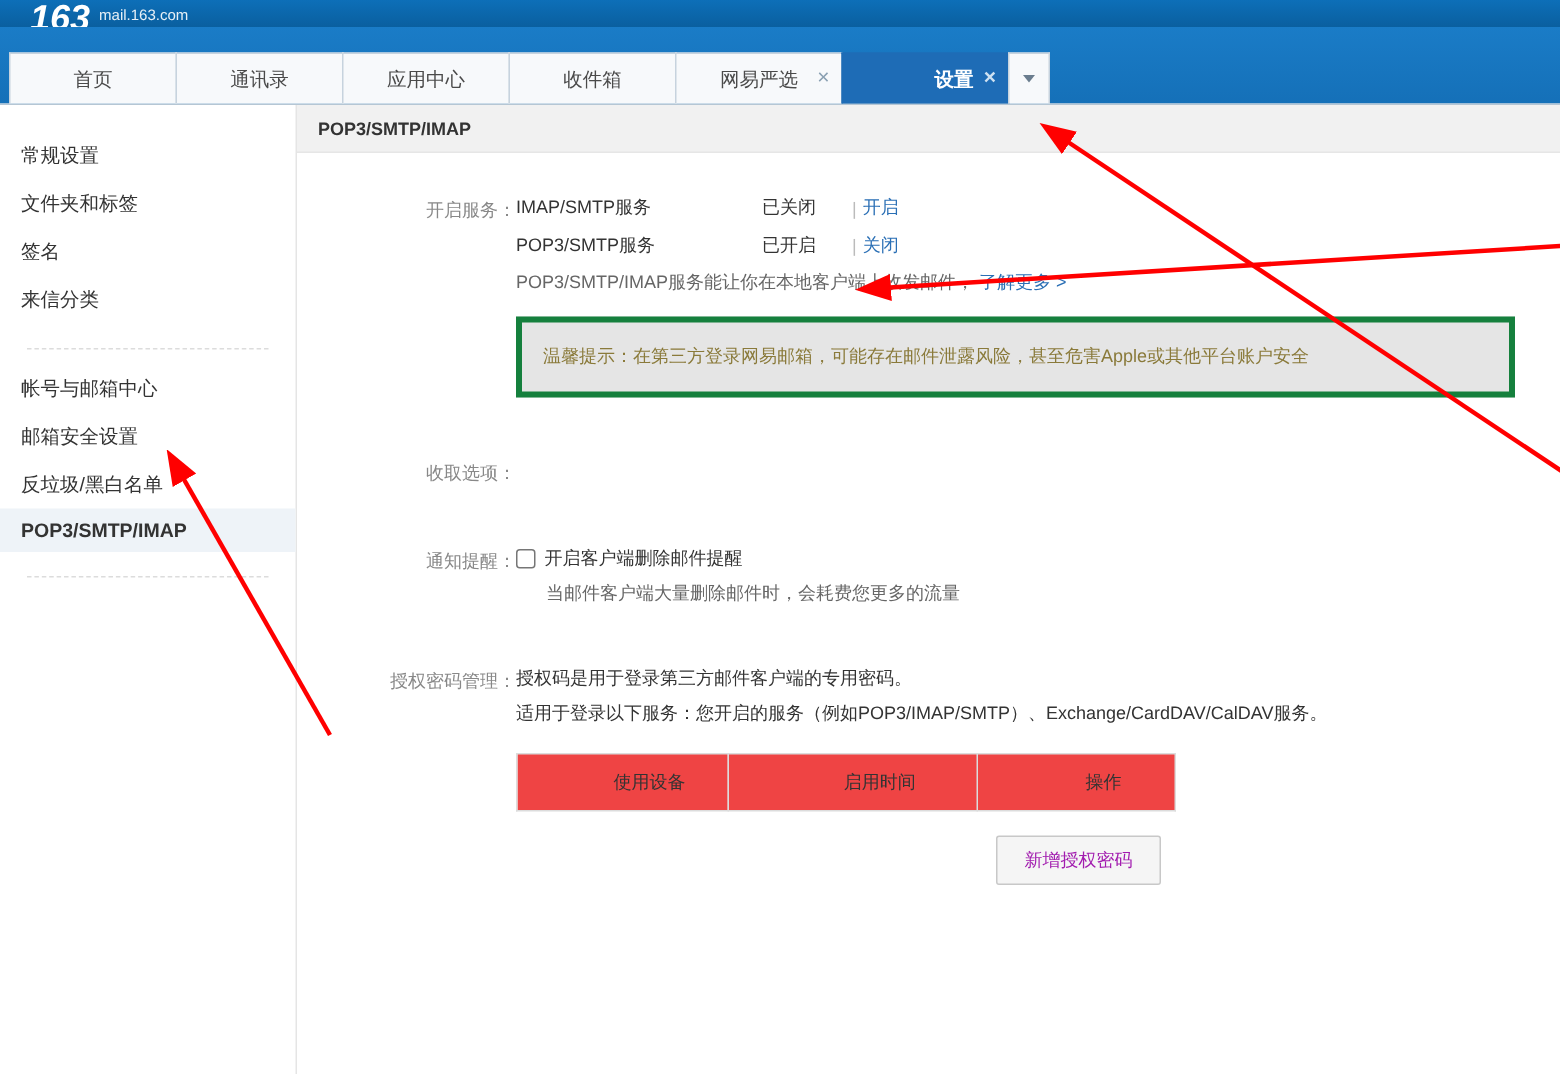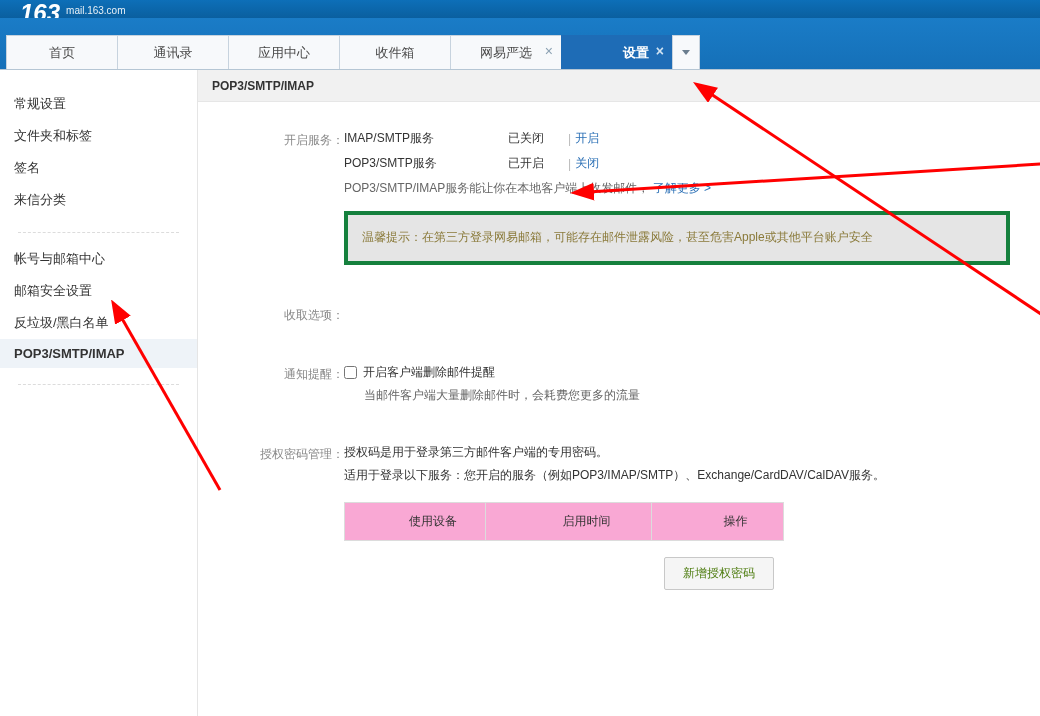--- a/index.html
+++ b/index.html
@@ -36,24 +36,24 @@
     .tipbox { background:#e5e5e5; border:4px solid #15803d; color:#8a7a3a; padding:12px 14px; margin-top:14px; line-height:1.8;}
     .block { margin-top:40px; }
     .radio-line { display:flex; align-items:center; margin-bottom:8px;}
     .radio-line input { margin-right:6px;}
     .chk-line { display:flex; align-items:center;}
     .chk-line input { margin-right:6px;}
     .subdesc { color:#666; margin-top:6px; padding-left:20px;}
     .para { margin-bottom:6px;}
     .tbl { border-collapse:collapse; margin-top:18px;}
     .tbl th, .tbl td { border:1px solid #dcdcdc; padding:10px 0; text-align:center; font-weight:normal; font-size:12px; color:#333;}
-    .tbl th { background:#f9a8d4;padding-left:36px;}
+    .tbl th { background:#ef4444;padding-left:36px;}
     .tbl td .link { color:#2a6fb5;}
     .btn-row { margin-top:16px;}
-    .btn { display:inline-block; border:1px solid #c8c8c8; background:#f5f5f5; padding:7px 18px; color:#4d7c0f; cursor:pointer; border-radius:2px;}
+    .btn { display:inline-block; border:1px solid #c8c8c8; background:#f5f5f5; padding:7px 18px; color:#a21caf; cursor:pointer; border-radius:2px;}
     svg.arrow { position:absolute; pointer-events:none; }
   </style>
 </head>
 <body>
 
 <div class="topbar">
   <span class="brand">163</span>
   <span class="brandsub">mail.163.com</span>
 </div>
 

